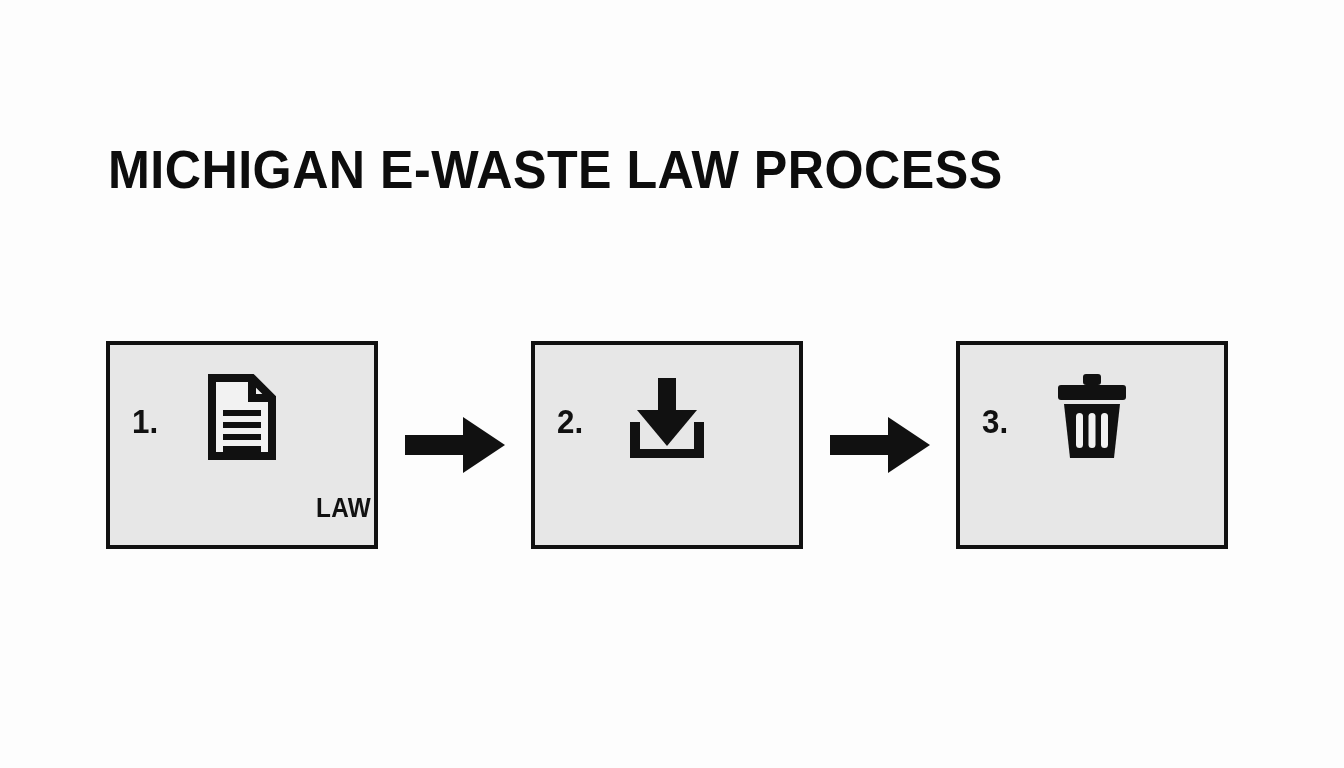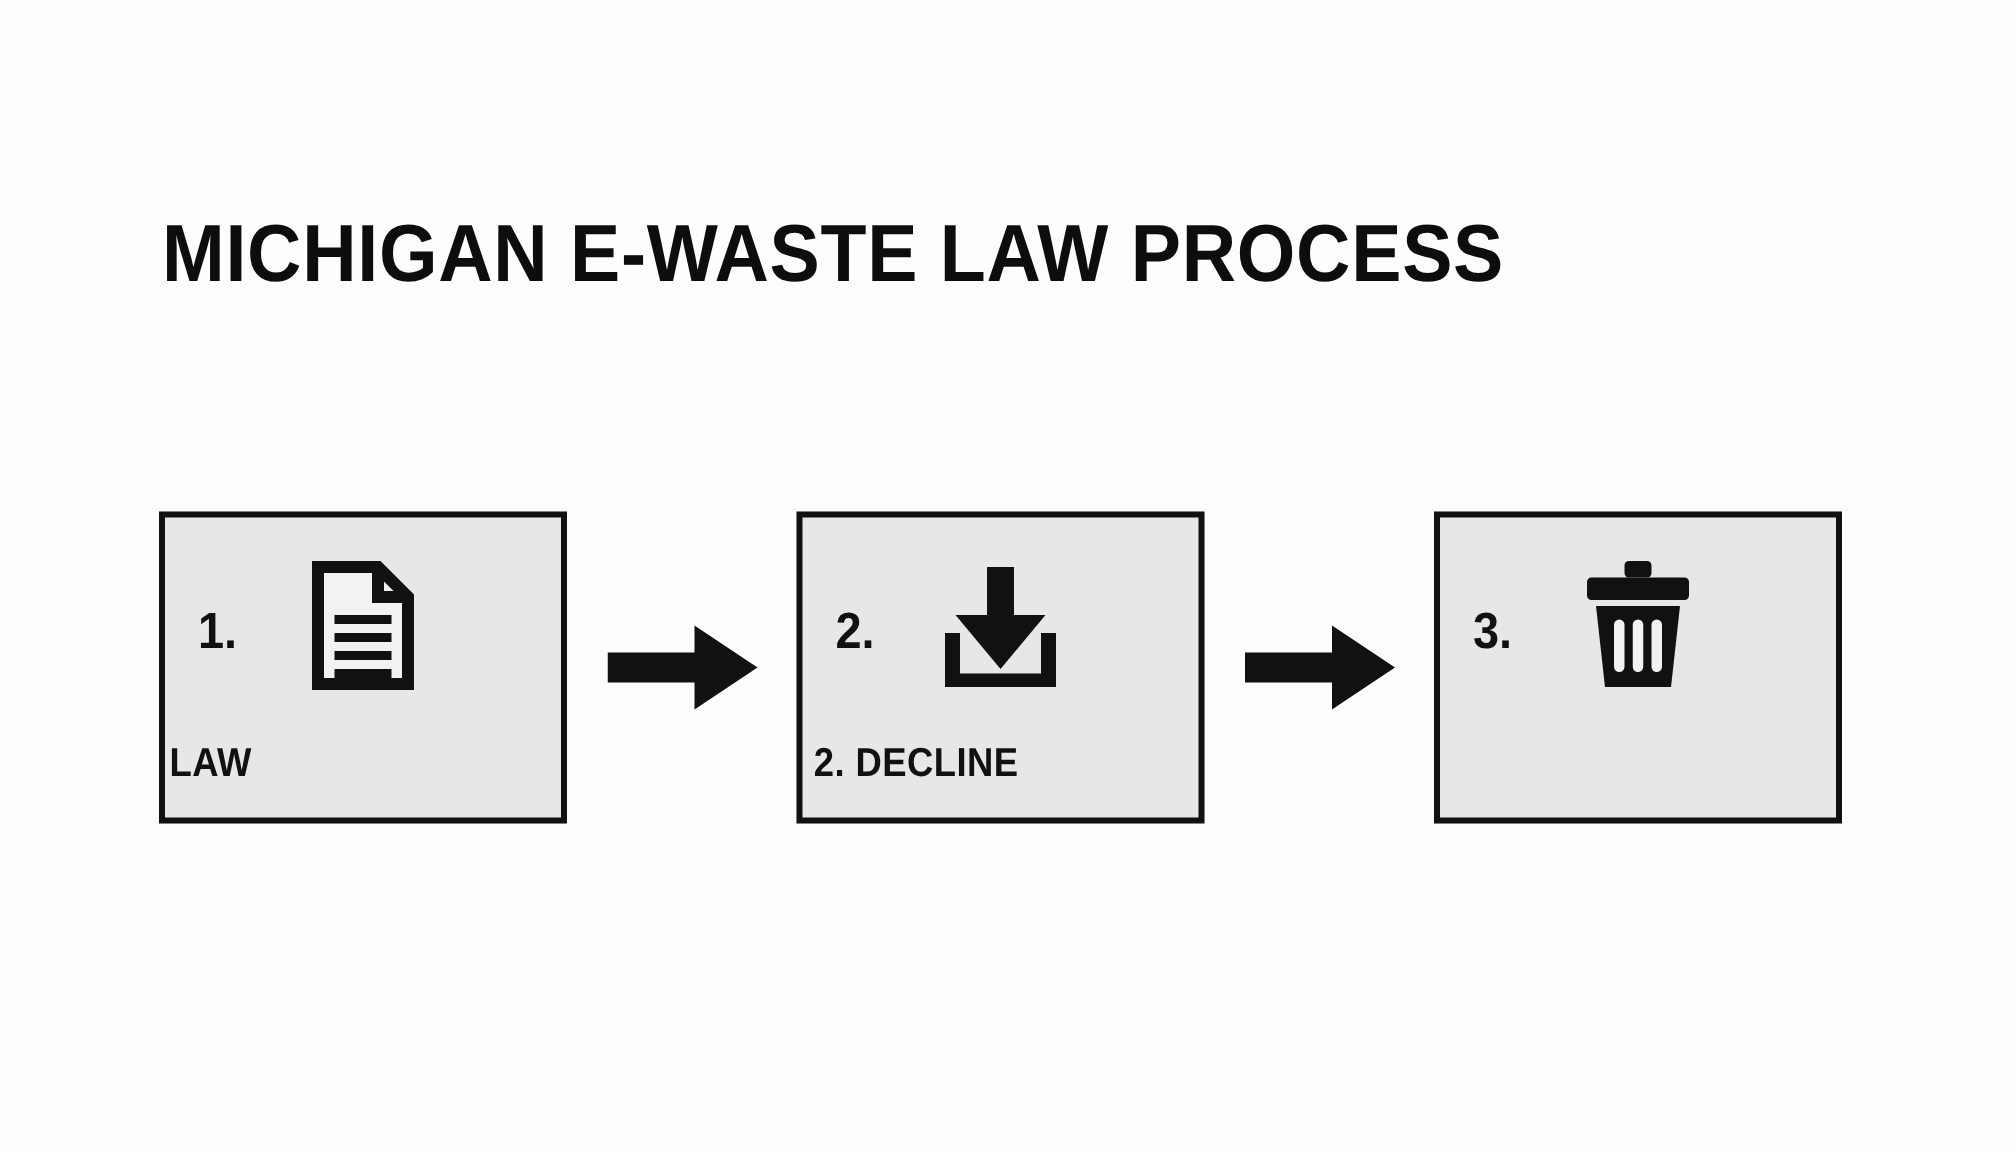--- a/index.html
+++ b/index.html
@@ -77,21 +77,21 @@
     align-items: center;
     justify-content: center;
   }
   .step-icon svg { display: block; }
 
   .step-label {
     position: absolute;
     left: 0;
     right: 0;
     bottom: 22px;
-    text-align: left;
+    text-align: right;
     font-family: "Liberation Sans", sans-serif;
     font-weight: bold;
     font-size: 27px;
     line-height: 30px;
     letter-spacing: 0.3px;
     color: #111111;
   }
   .step-label > span {
     display: inline-block;
     transform: scaleX(0.90);
@@ -143,23 +143,20 @@
     <div class="step-number">2.</div>
 
     <div class="step-icon">
       <svg width="80" height="82" viewBox="0 0 80 82" aria-hidden="true">
         <rect x="31" y="2" width="18" height="38" fill="#111111"></rect>
         <path d="M10 34 H70 L40 70 Z" fill="#111111"></path>
         <path d="M8 46 V78 H72 V46" fill="none" stroke="#111111" stroke-width="10" stroke-linejoin="miter"></path>
       </svg>
     </div>
 
-    <div class="step-label">
-      <span>2. DECLINE</span>
-    </div>
   </div>
 
   <div class="connector">
     <svg width="100" height="60" viewBox="0 0 100 60" aria-hidden="true">
       <path d="M0 20 H58 V2 L100 30 L58 58 V40 H0 Z" fill="#111111"></path>
     </svg>
   </div>
 
   <div class="step-box">
     <div class="step-number">3.</div>

